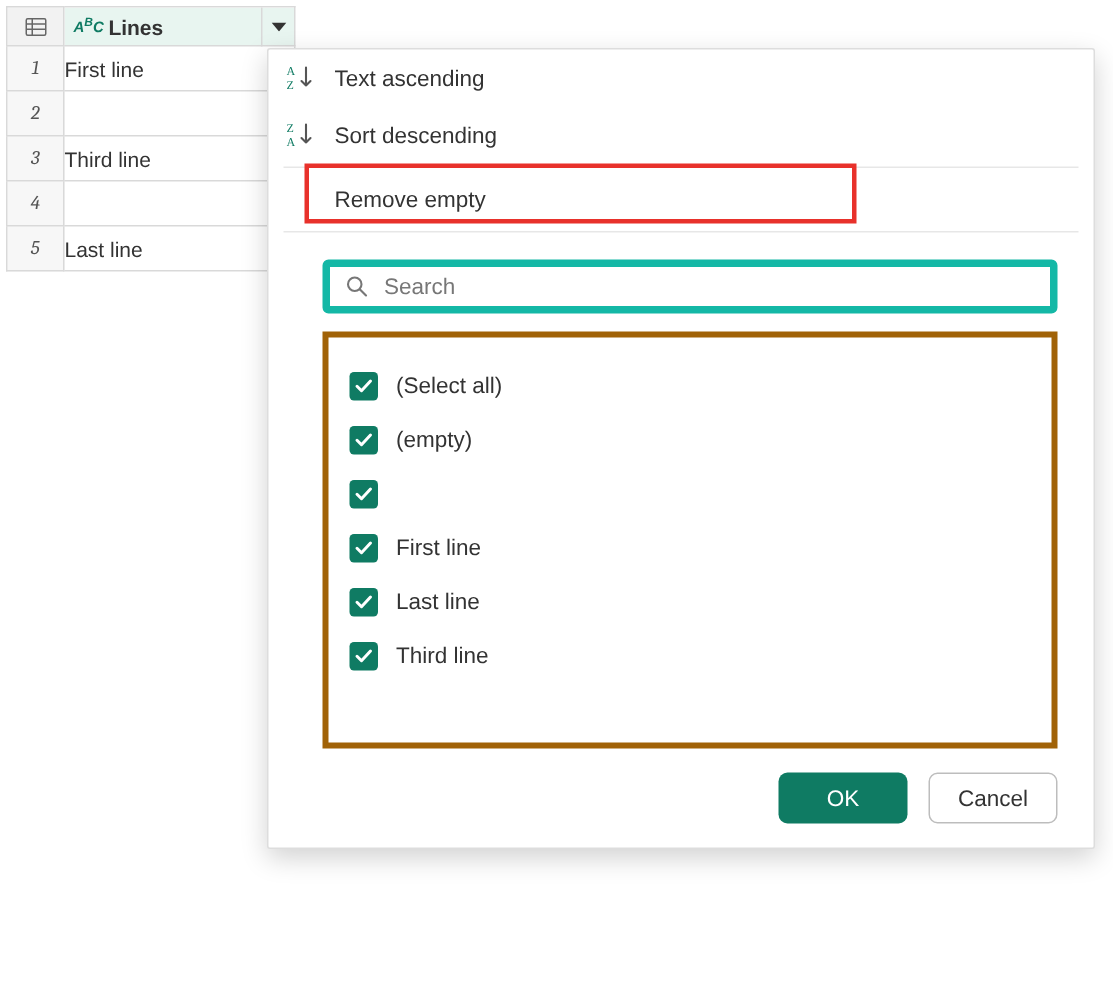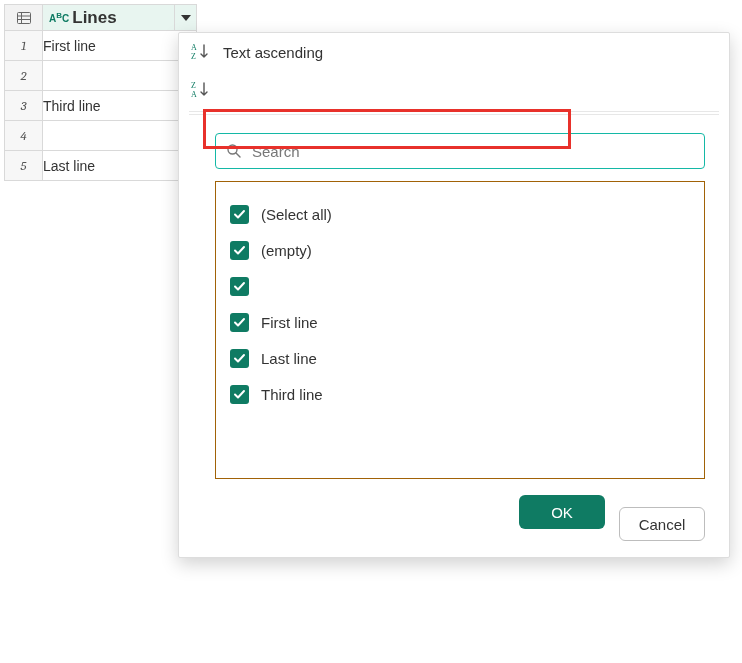--- a/index.html
+++ b/index.html
@@ -38,21 +38,21 @@
   }
   .col-header-inner {
     display: flex;
     align-items: center;
     height: 100%;
     padding-left: 6px;
     gap: 3px;
   }
   .col-header-name {
     font-weight: 600;
-    font-size: 17px;
+    font-size: 14px;
   }
   .dropdown-btn {
     position: absolute;
     right: 0; top: 0;
     width: 22px; height: 26px;
     display: flex; align-items:center; justify-content:center;
     border-left: 1px solid #d9d9d9;
   }
   .row-header {
     width: 38px; height: 30px;
@@ -109,42 +109,42 @@
     position: absolute;
     pointer-events: none;
   }
 
   
   .search-wrap {
     margin: 18px 24px 12px 36px;
   }
   .search-box {
     position: relative;
-    border: 1px solid #14b8a6;
+    border: 5px solid #14b8a6;
     border-radius: 4px;
     height: 36px;
     display: flex;
     align-items: center;
     padding: 0 10px;
     gap: 8px;
   }
   .search-input {
     border: none;
     outline: none;
     font-size: 15px;
     flex: 1;
     background: transparent;
   }
   .search-input::placeholder { color: #777; }
 
   
   .filter-panel {
     margin: 0 24px 0 36px;
-    border: 1px solid #a16207;
-    padding: 14px 14px 66px 14px;
+    border: 4px solid #a16207;
+    padding: 14px 14px 40px 14px;
   }
   .filter-item {
     display: flex;
     align-items: center;
     gap: 12px;
     height: 36px;
     font-size: 15px;
     color: #333;
   }
   .chk {
@@ -177,30 +177,30 @@
   }
   .btn-primary {
     background: #0f7b63;
     color: #fff;
   }
   .btn-secondary {
     background: #fff;
     color: #333;
     border: 1px solid #bdbdbd;
     font-weight: 400;
-    margin-top: 12px;
   }
 
   
   .abc {
     font-size: 10px;
     color: #0f7b63;
     line-height: 8px;
     font-weight: 600;
     font-family: "Segoe UI", Arial, sans-serif;
+    font-style: italic;
   }
   .abc .sup { font-size: 8px; vertical-align: super; }
 </style>
 </head>
 <body>
 
 <table class="grid">
   <tbody>
       <tr>
     <td class="corner-cell">
@@ -260,24 +260,29 @@
   </div>
 
   <div class="menu-item">
     <span class="menu-icon">
       <svg width="20" height="20" viewBox="0 0 20 20">
         <text x="0" y="8" font-size="8" fill="#0f7b63" font-family="Segoe UI">Z</text>
         <text x="0" y="17" font-size="8" fill="#0f7b63" font-family="Segoe UI">A</text>
         <path d="M13 3 L13 15 M10 12 L13 15 L16 12" stroke="#555" stroke-width="1.4" fill="none" stroke-linecap="round" stroke-linejoin="round"></path>
       </svg>
     </span>
+    <span class="menu-label">Sort descending</span>
   </div>
 
   <div class="menu-divider"></div>
 
+  <div class="menu-item" style="position:relative;">
+    <span class="menu-icon"></span>
+    <span class="menu-label">Remove empty</span>
+  </div>
 
 
   <div class="menu-divider"></div>
 
   <div class="search-wrap">
     <div class="search-box">
       <svg width="16" height="16" viewBox="0 0 16 16">
         <circle cx="6.5" cy="6.5" r="4.5" fill="none" stroke="#777" stroke-width="1.4"></circle>
         <line x1="10" y1="10" x2="14" y2="14" stroke="#777" stroke-width="1.4" stroke-linecap="round"></line>
       </svg>

